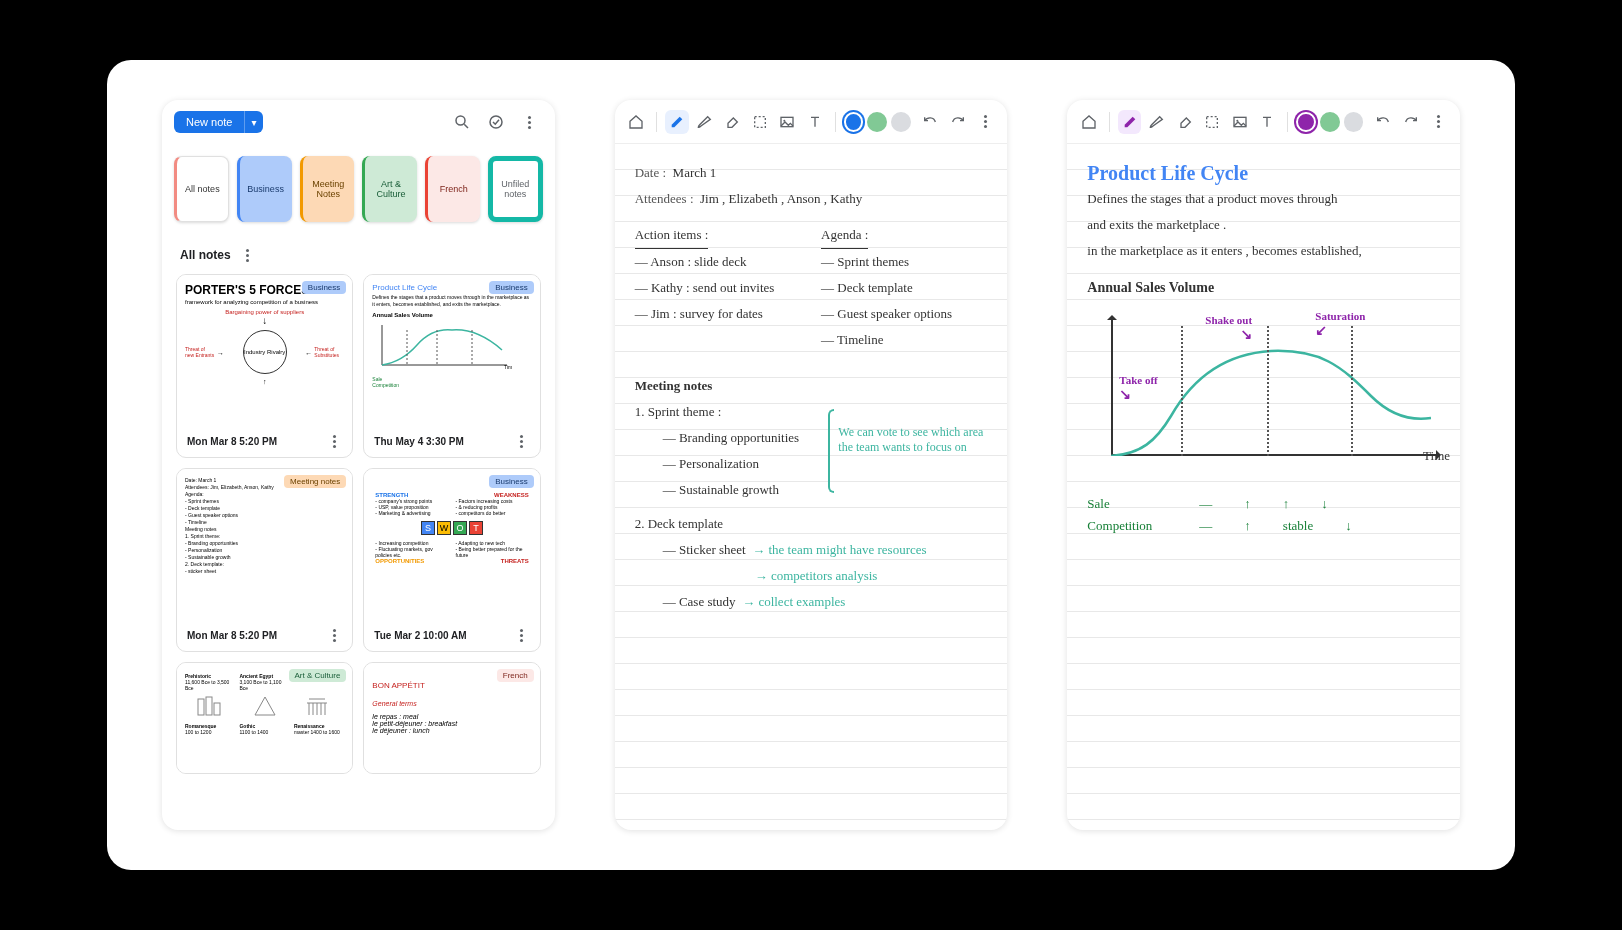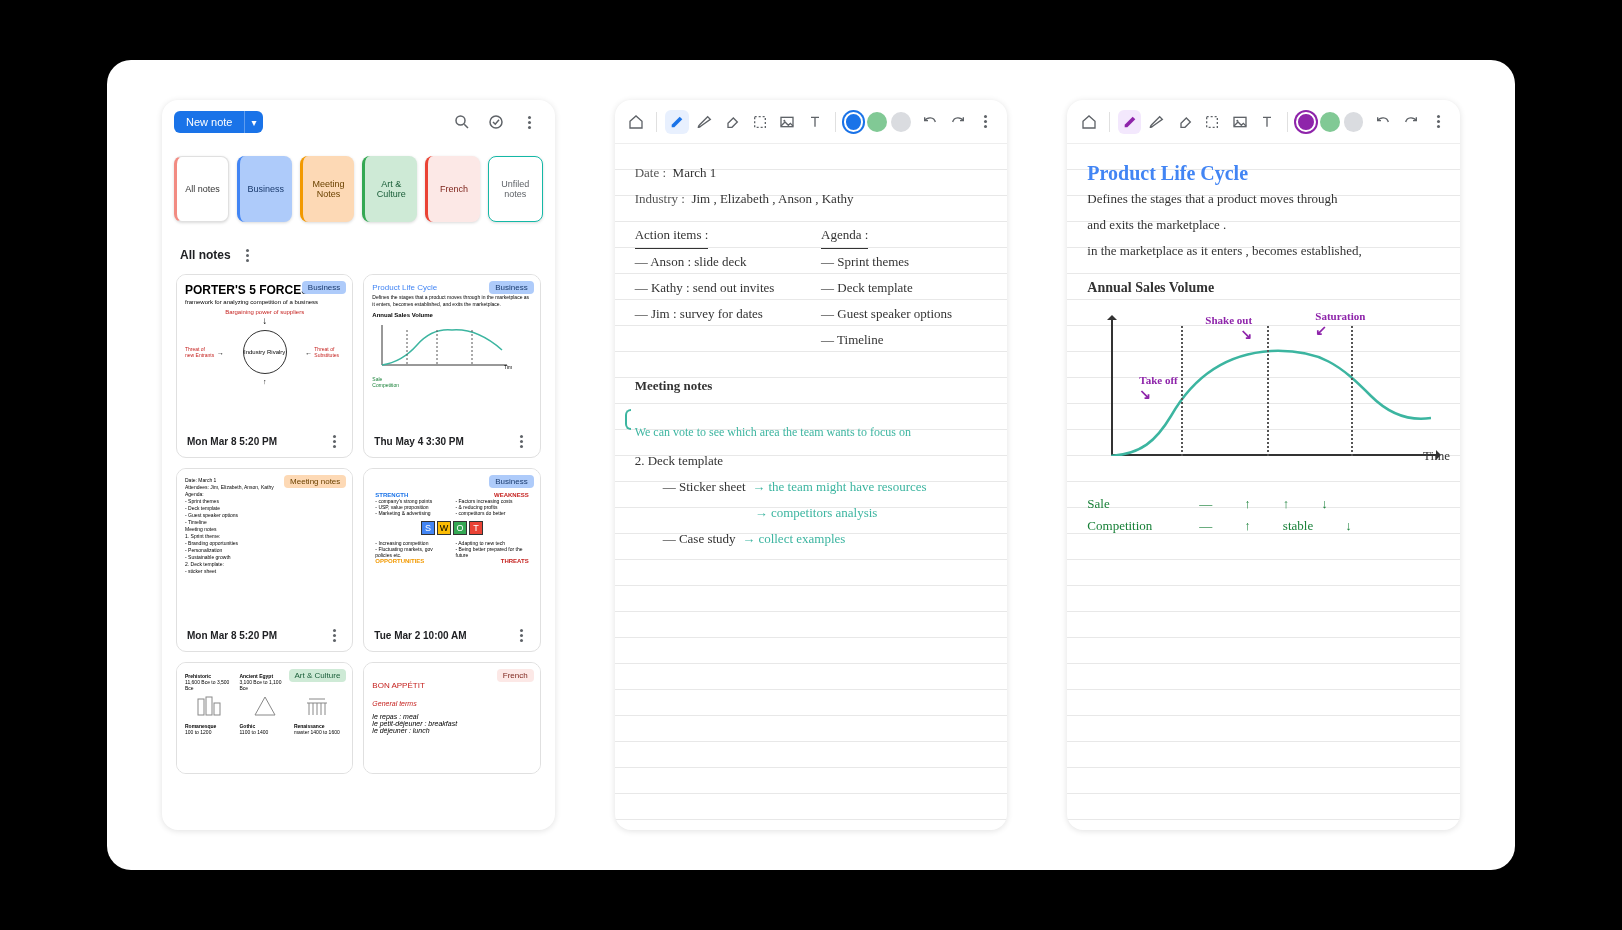--- a/index.html
+++ b/index.html
@@ -18,21 +18,21 @@
     .icon-btn { width: 26px; height: 26px; border: none; background: none; cursor: pointer; color: #5f6368; display: flex; align-items: center; justify-content: center; border-radius: 50%; }
     .icon-btn svg { width: 18px; height: 18px; }
 
     .folders { display: flex; gap: 8px; padding: 12px 12px 8px; overflow: hidden; }
     .folder { width: 56px; height: 66px; border-radius: 8px; display: flex; align-items: center; justify-content: center; text-align: center; font-size: 9px; color: #333; box-shadow: 0 1px 3px rgba(0,0,0,.15); position: relative; padding: 4px; }
     .folder.all { background: #fff; border: 1px solid #e0e0e0; border-left: 3px solid #f28b82; }
     .folder.blue { background: #aecbfa; border-left: 3px solid #4285f4; color: #1a3b6e; }
     .folder.orange { background: #fdd9b5; border-left: 3px solid #f29900; color: #6b4200; }
     .folder.green { background: #ceead6; border-left: 3px solid #34a853; color: #185c37; }
     .folder.pink { background: #fce8e6; border-left: 3px solid #ea4335; color: #7a1f16; }
-    .folder.gray { background: #fff; border: 1px solid #14b8a6; color: #5f6368; }
+    .folder.gray { background: #fff; border: 5px solid #14b8a6; color: #5f6368; }
 
     .section-title { padding: 16px 18px 10px; font-size: 12px; font-weight: 600; display: flex; align-items: center; gap: 8px; color: #202124; }
     .notes-grid { padding: 0 14px 14px; display: grid; grid-template-columns: 1fr 1fr; gap: 10px; overflow-y: auto; }
     .note-card { border: 1px solid #e0e0e0; border-radius: 10px; overflow: hidden; cursor: pointer; }
     .note-preview { height: 150px; background: #fff; padding: 8px; font-size: 7px; position: relative; overflow: hidden; }
     .note-tag { position: absolute; top: 6px; right: 6px; font-size: 8px; padding: 2px 6px; border-radius: 4px; }
     .note-tag.business { background: #aecbfa; color: #1a3b6e; }
     .note-tag.meeting { background: #fdd9b5; color: #6b4200; }
     .note-tag.art { background: #ceead6; color: #185c37; }
     .note-tag.french { background: #fce8e6; color: #7a1f16; }
@@ -376,38 +376,44 @@
           <div class="dots-v">
             <span></span>
             <span></span>
             <span></span>
           </div>
         </button>
     </div>
 
     <div class="editor-body hand">
       <div class="line"><span class="field-label">Date :</span> &nbsp;<span>March 1</span></div>
-      <div class="line"><span class="field-label">Industry :</span> &nbsp;<span>Jim , Elizabeth , Anson , Kathy</span></div>
+      <div class="line"><span class="field-label">Attendees :</span> &nbsp;<span>Jim , Elizabeth , Anson , Kathy</span></div>
       <div class="cols" style="margin-top:10px">
         <div class="col">
           <div class="line"><span class="underline">Action items :</span></div>
           <div class="line">— <span>Anson : slide deck</span></div>
           <div class="line">— <span>Kathy : send out invites</span></div>
           <div class="line">— <span>Jim : survey for dates</span></div>
         </div>
         <div class="col">
           <div class="line"><span class="underline">Agenda :</span></div>
           <div class="line">— <span>Sprint themes</span></div>
           <div class="line">— <span>Deck template</span></div>
           <div class="line">— <span>Guest speaker options</span></div>
           <div class="line">— <span>Timeline</span></div>
         </div>
       </div>
       <div class="line" style="margin-top:20px;font-weight:bold">Meeting notes</div>
       <div style="display:flex;gap:10px">
+        <div style="flex:1.3">
+          <div class="line"><span>1.</span> <span>Sprint theme :</span></div>
+          <div class="line" style="padding-left:28px">— <span>Branding opportunities</span></div>
+          <div class="line" style="padding-left:28px">— <span>Personalization</span></div>
+          <div class="line" style="padding-left:28px">— <span>Sustainable growth</span></div>
+        </div>
         <div class="hand-teal" style="flex:1;font-size:12px;padding-top:26px;position:relative">
           <div style="position:absolute;left:-10px;top:10px;bottom:10px;border-left:2px solid #3cb5a0;border-top:2px solid #3cb5a0;border-bottom:2px solid #3cb5a0;width:6px;border-radius:6px 0 0 6px"></div>
           <span>We can vote to see which area the team wants to focus on</span>
         </div>
       </div>
       <div class="line" style="margin-top:8px"><span>2.</span> <span>Deck template</span></div>
       <div class="line" style="padding-left:28px">— <span>Sticker sheet</span> &nbsp;<span class="hand-teal">→ <span>the team might have resources</span></span></div>
       <div class="line hand-teal" style="padding-left:120px">→ <span>competitors analysis</span></div>
       <div class="line" style="padding-left:28px">— <span>Case study</span> &nbsp;<span class="hand-teal">→ <span>collect examples</span></span></div>
     </div>
@@ -487,21 +493,21 @@
 
       <div class="chart-area">
         <div class="y-axis"></div>
         <div class="x-axis"></div>
         <svg class="curve" viewBox="0 0 320 110" preserveAspectRatio="none">
           <path d="M0,110 C30,108 45,95 60,70 C80,35 110,8 160,5 C210,3 230,20 260,50 C280,70 300,75 320,72" fill="none" stroke="#3cb5a0" stroke-width="2.5"></path>
         </svg>
         <div class="phase-line" style="left:94px"></div>
         <div class="phase-line" style="left:180px"></div>
         <div class="phase-line" style="left:264px"></div>
-        <div class="annot hand-purple" style="left:52px;top:58px"><span>Take off</span><div class="annot-arrow">↘</div></div>
+        <div class="annot hand-purple" style="left:32px;top:58px"><span>Take off</span><div class="annot-arrow">↘</div></div>
         <div class="annot hand-purple" style="left:118px;top:-2px"><span>Shake out</span><div class="annot-arrow" style="text-align:right">↘</div></div>
         <div class="annot hand-purple" style="left:228px;top:-6px"><span>Saturation</span><div class="annot-arrow">↙</div></div>
         <div style="position:absolute;right:-10px;bottom:12px;font-size:13px">Time</div>
       </div>
 
       <div class="chart-table hand-green">
         <div class="ct-row">
           <div class="ct-label">Sale</div>
           <span>—</span>
           <span>↑</span>

